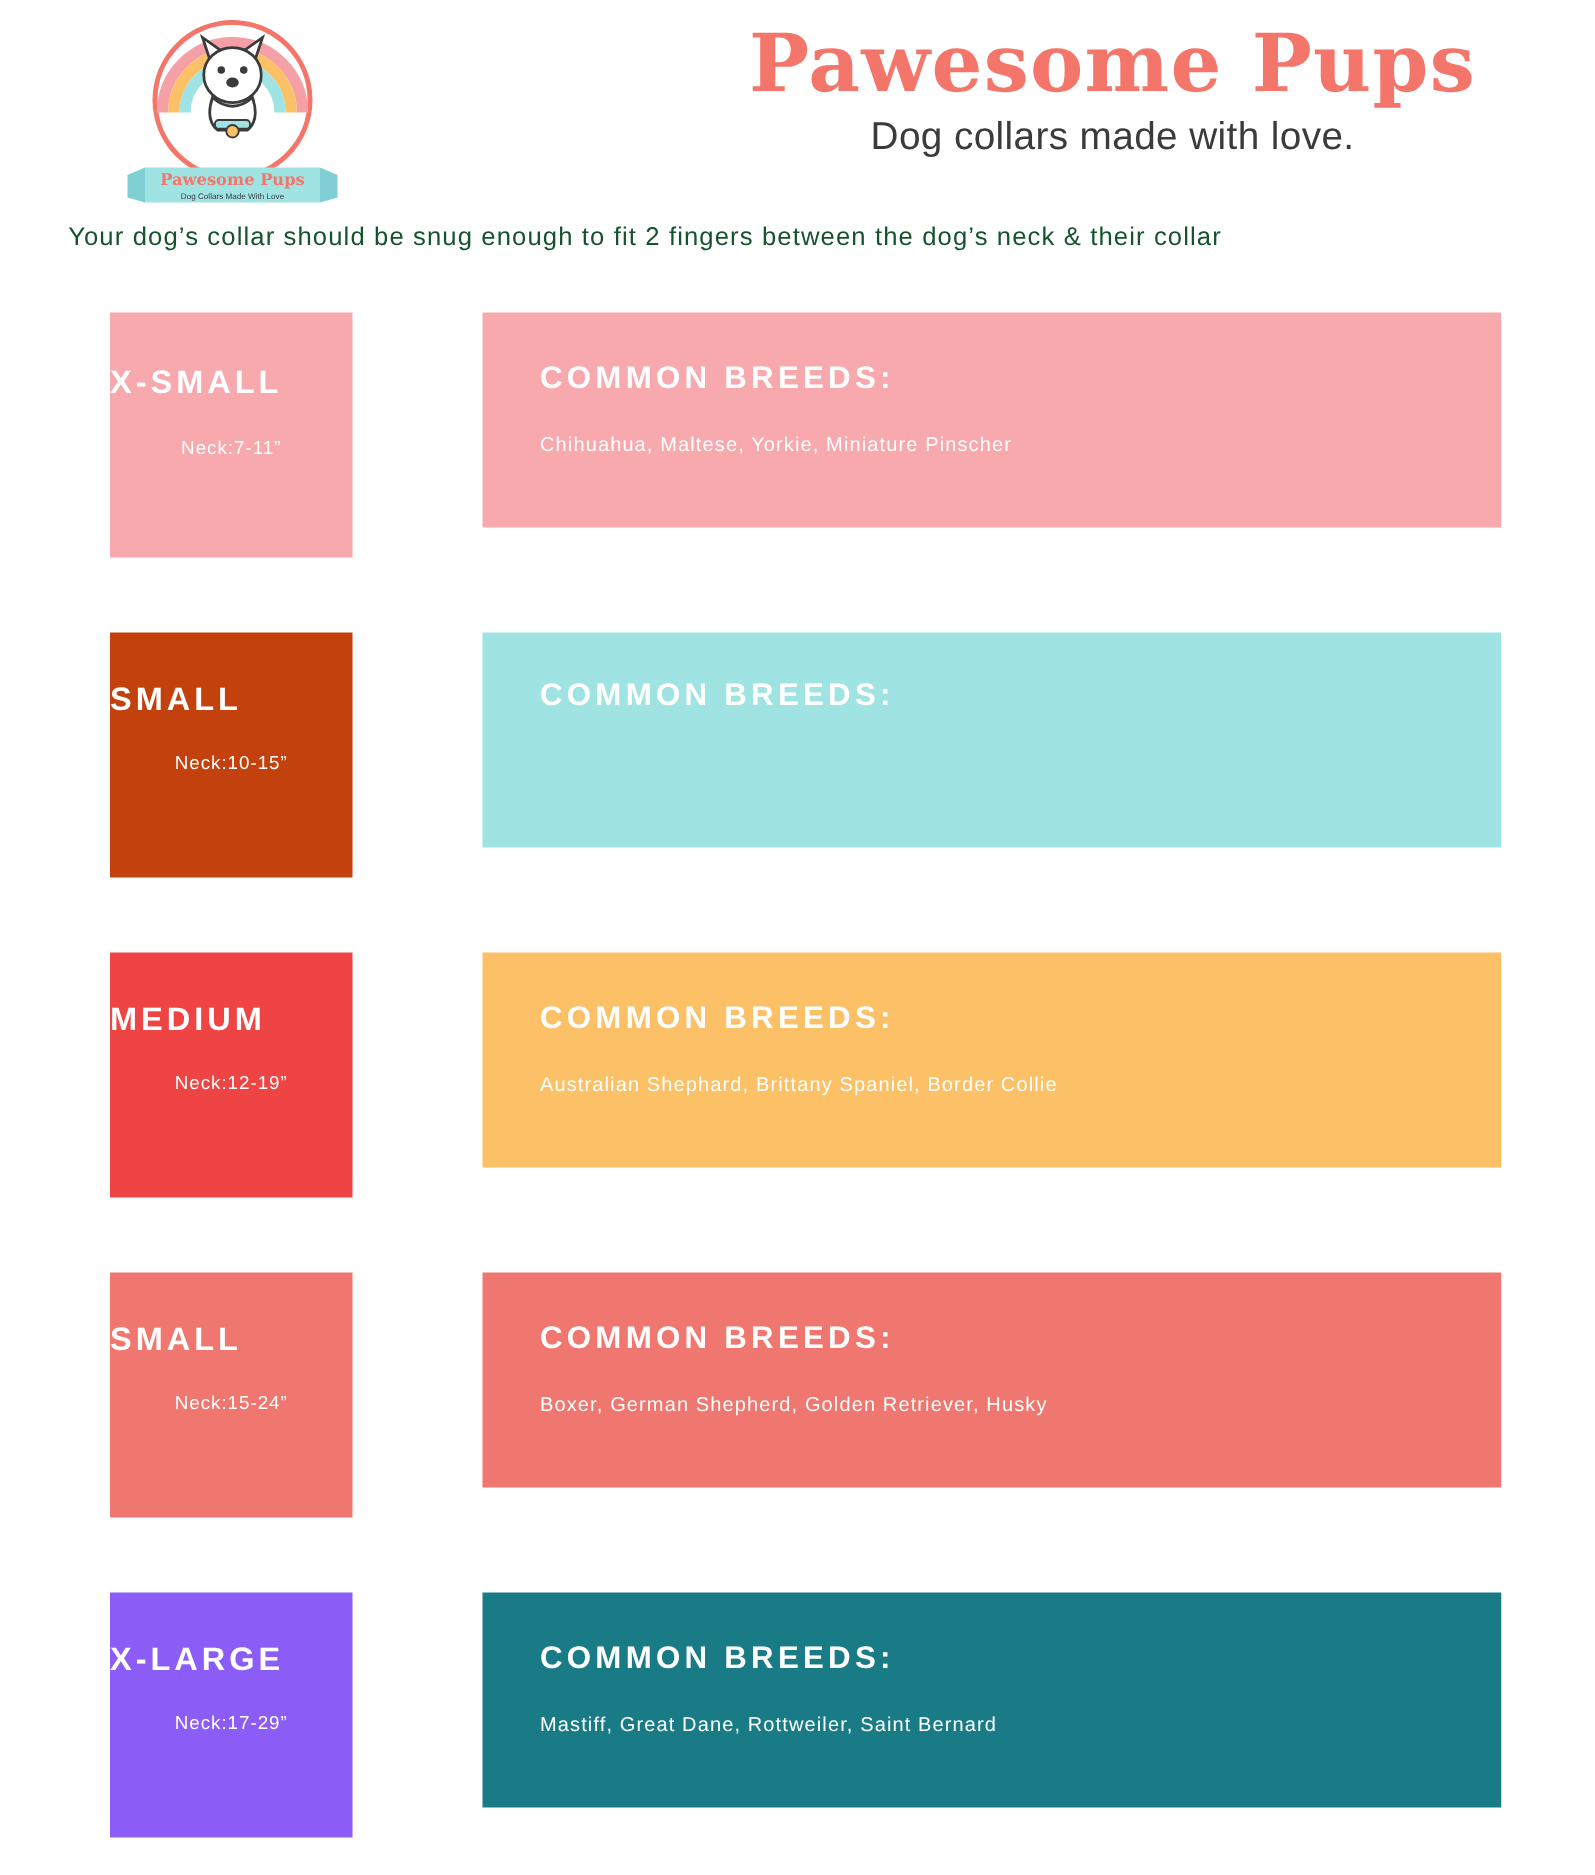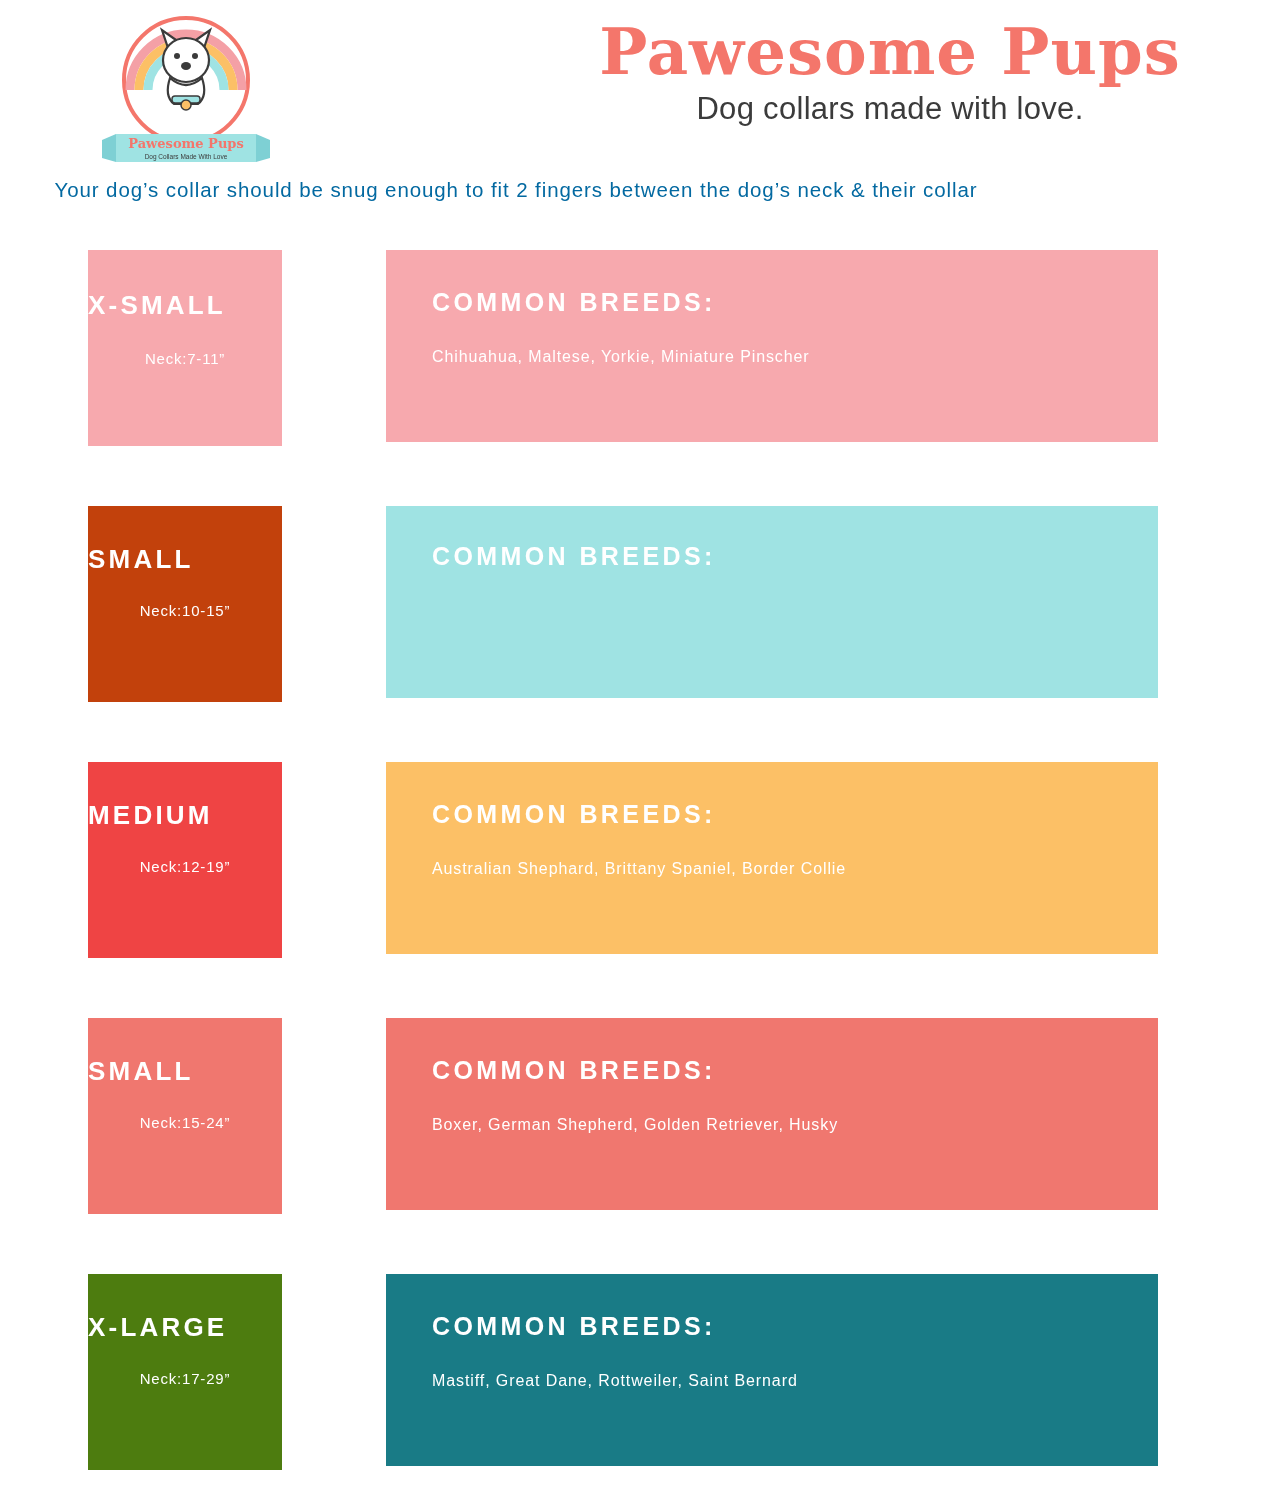--- a/index.html
+++ b/index.html
@@ -55,21 +55,21 @@
   }
 
   .note {
     position: absolute;
     left: 0;
     top: 178px;
     width: 1032px;
     text-align: center;
     font-size: 20.5px;
     letter-spacing: 0.9px;
-    color: #0369a1;
+    color: #14532d;
   }
 
   
   .rows {
     position: absolute;
     top: 250px;
     left: 0;
     width: 1276px;
   }
   .row {
@@ -103,21 +103,22 @@
     text-align: center;
     color: #ffffff;
     font-size: 15px;
     letter-spacing: 0.8px;
   }
   .breeds-box {
     position: absolute;
     left: 386px;
     top: 0;
     width: 772px;
-    height: 192px;
+    height: 172px;
+    padding-left: 43px;
   }
   .breeds-title {
     position: absolute;
     left: 46px;
     top: 38px;
     color: #ffffff;
     font-weight: bold;
     font-size: 25px;
     letter-spacing: 3.4px;
   }
@@ -218,21 +219,21 @@
       <div class="size-name">SMALL</div>
       <div class="size-neck">Neck:15-24”</div>
     </div>
     <div class="breeds-box" style="background:#f0776f">
       <div class="breeds-title">COMMON BREEDS:</div>
       <div class="breeds-list">Boxer, German Shepherd, Golden Retriever, Husky</div>
     </div>
   </div>
 
   <div class="row r5">
-    <div class="size-box" style="background:#4d7c0f">
+    <div class="size-box" style="background:#8b5cf6">
       <div class="size-name">X-LARGE</div>
       <div class="size-neck">Neck:17-29”</div>
     </div>
     <div class="breeds-box" style="background:#197b86">
       <div class="breeds-title">COMMON BREEDS:</div>
       <div class="breeds-list">Mastiff, Great Dane, Rottweiler, Saint Bernard</div>
     </div>
   </div>
 
 </div>

